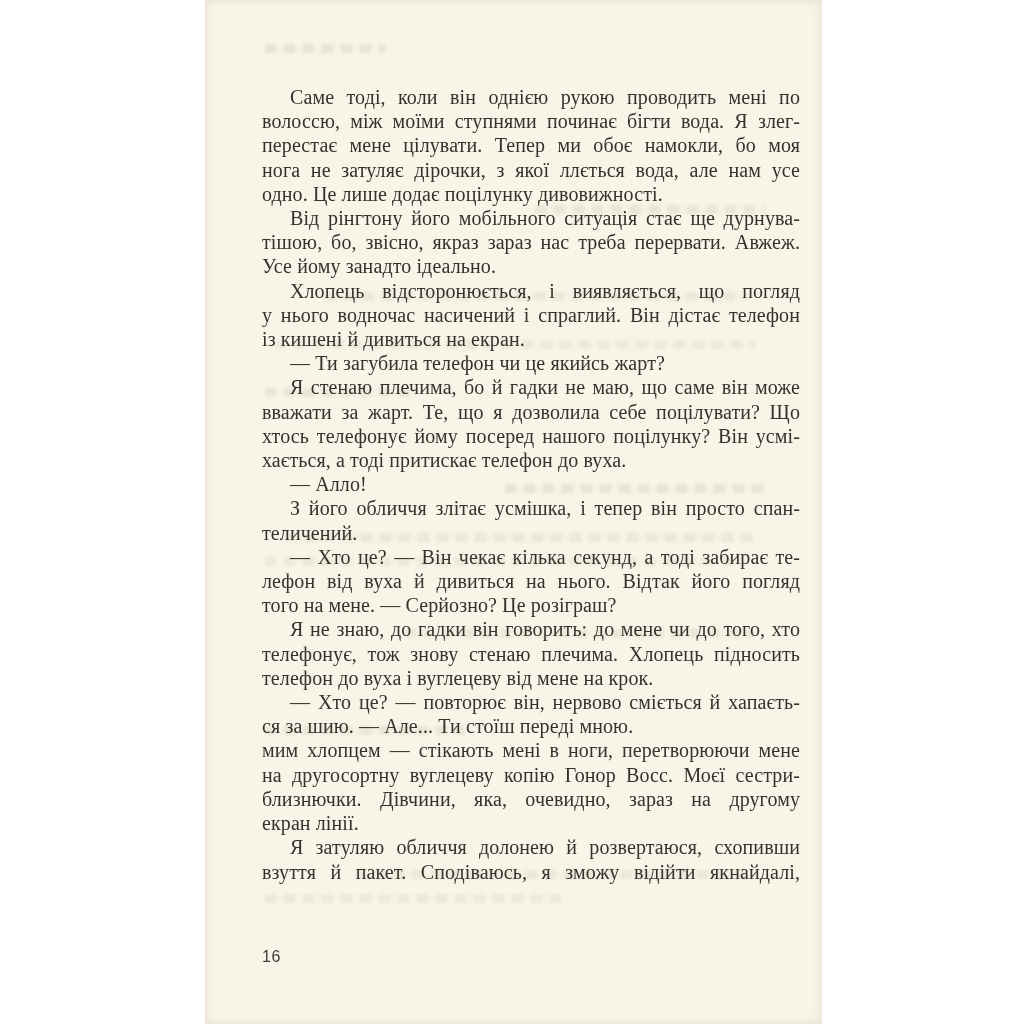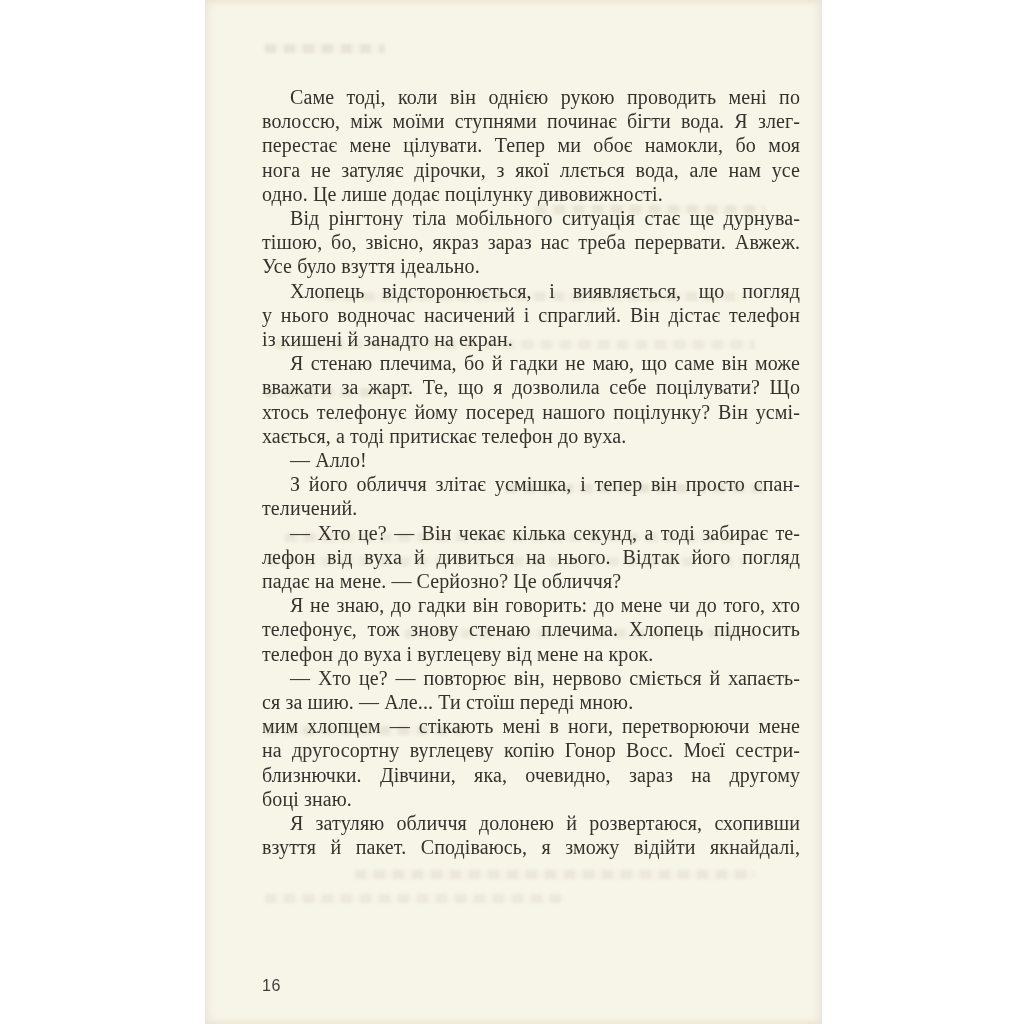--- a/index.html
+++ b/index.html
@@ -43,21 +43,21 @@
   }
   .line.first {
     text-indent: 28px;
   }
   .line.last {
     text-align-last: left;
   }
   .page-number {
     position: absolute;
     left: 57px;
-    top: 977px;
+    top: 948px;
     font-family: "Liberation Sans", sans-serif;
     font-size: 16px;
     color: #403e39;
     letter-spacing: 0.5px;
     z-index: 2;
   }
   
   .ghost {
     position: absolute;
     height: 9px;
@@ -90,61 +90,64 @@
 
     <div class="text-block" id="text-block">
         <div class="paragraph">
           <div class="line first">Саме тоді, коли він однією рукою проводить мені по</div>
           <div class="line">волоссю, між моїми ступнями починає бігти вода. Я злег-</div>
           <div class="line">перестає мене цілувати. Тепер ми обоє намокли, бо моя</div>
           <div class="line">нога не затуляє дірочки, з якої ллється вода, але нам усе</div>
           <div class="line last">одно. Це лише додає поцілунку дивовижності.</div>
         </div>
         <div class="paragraph">
-          <div class="line first">Від рінгтону тіла мобільного ситуація стає ще дурнува-</div>
+          <div class="line first">Від рінгтону його мобільного ситуація стає ще дурнува-</div>
           <div class="line">тішою, бо, звісно, якраз зараз нас треба перервати. Авжеж.</div>
-          <div class="line last">Усе було взуття ідеально.</div>
+          <div class="line last">Усе йому занадто ідеально.</div>
         </div>
         <div class="paragraph">
           <div class="line first">Хлопець відсторонюється, і виявляється, що погляд</div>
           <div class="line">у нього водночас насичений і спраглий. Він дістає телефон</div>
-          <div class="line last">із кишені й занадто на екран.</div>
+          <div class="line last">із кишені й дивиться на екран.</div>
+        </div>
+        <div class="paragraph">
+          <div class="line first last">— Ти загубила телефон чи це якийсь жарт?</div>
         </div>
         <div class="paragraph">
           <div class="line first">Я стенаю плечима, бо й гадки не маю, що саме він може</div>
           <div class="line">вважати за жарт. Те, що я дозволила себе поцілувати? Що</div>
           <div class="line">хтось телефонує йому посеред нашого поцілунку? Він усмі-</div>
           <div class="line last">хається, а тоді притискає телефон до вуха.</div>
         </div>
         <div class="paragraph">
           <div class="line first last">— Алло!</div>
         </div>
         <div class="paragraph">
           <div class="line first">З його обличчя злітає усмішка, і тепер він просто спан-</div>
           <div class="line last">теличений.</div>
         </div>
         <div class="paragraph">
           <div class="line first">— Хто це? — Він чекає кілька секунд, а тоді забирає те-</div>
           <div class="line">лефон від вуха й дивиться на нього. Відтак його погляд</div>
-          <div class="line last">падає на мене. — Серйозно? Це обличчя?</div>
+          <div class="line last">того на мене. — Серйозно? Це розіграш?</div>
         </div>
         <div class="paragraph">
           <div class="line first">Я не знаю, до гадки він говорить: до мене чи до того, хто</div>
           <div class="line">телефонує, тож знову стенаю плечима. Хлопець підносить</div>
           <div class="line last">телефон до вуха і вуглецеву від мене на крок.</div>
         </div>
         <div class="paragraph">
           <div class="line first">— Хто це? — повторює він, нервово сміється й хапаєть-</div>
           <div class="line last">ся за шию. — Але... Ти стоїш переді мною.</div>
         </div>
         <div class="paragraph">
           <div class="line">мим хлопцем — стікають мені в ноги, перетворюючи мене</div>
           <div class="line">на другосортну вуглецеву копію Гонор Восс. Моєї сестри-</div>
           <div class="line">близнючки. Дівчини, яка, очевидно, зараз на другому</div>
-          <div class="line last">боці знаю.</div>
+          <div class="line last">екран лінії.</div>
         </div>
         <div class="paragraph">
           <div class="line first">Я затуляю обличчя долонею й розвертаюся, схопивши</div>
           <div class="line">взуття й пакет. Сподіваюсь, я зможу відійти якнайдалі,</div>
         </div>
       </div>
 
     <div class="page-number">16</div>
   </div>
 </div>

